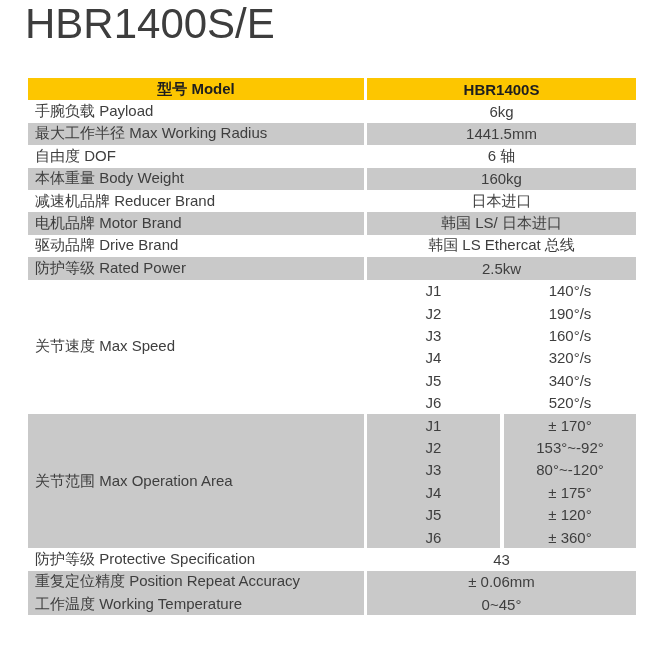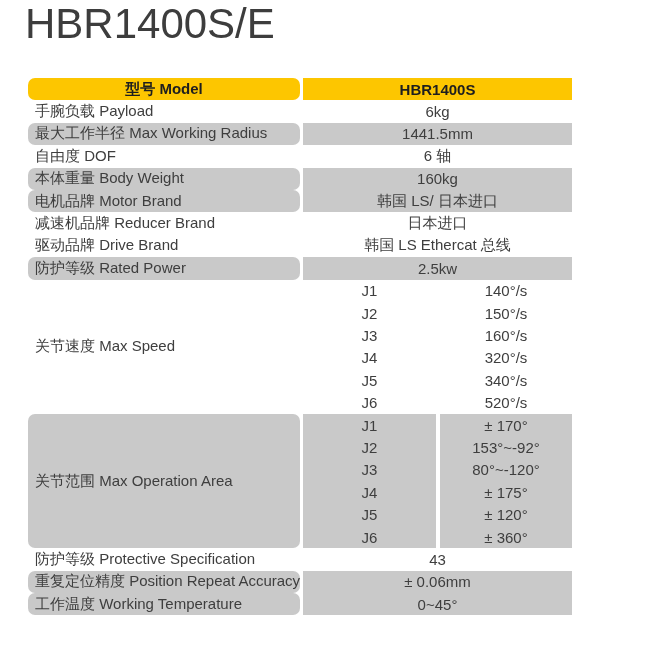--- a/index.html
+++ b/index.html
@@ -17,22 +17,22 @@
     position:absolute;left:25px;top:2px;
     font-size:42px;line-height:1.05;font-weight:400;
     color:#3d3d3d;letter-spacing:0px;white-space:nowrap;
   }
   .spec{
     position:absolute;left:28px;top:78px;width:608px;
     font-size:15px;color:var(--text);
   }
   .row{display:flex;height:22.4px;}
   .lbl{
-    box-sizing:border-box;width:272px;padding-left:7px;
-    display:flex;align-items:center;white-space:nowrap;border-radius:7px;
+    box-sizing:border-box;width:336px;padding-left:7px;
+    display:flex;align-items:center;white-space:nowrap;
   }
   .gap{width:3px;flex:none;}
   .val{
     width:269px;display:flex;align-items:center;justify-content:center;white-space:nowrap;
   }
   
   .bg-gray .lbl,.bg-gray .val,.bg-gray .j,.bg-gray .jv{background:var(--gray-bg);}
   .bg-white .lbl,.bg-white .val,.bg-white .j,.bg-white .jv{background:transparent;}
   
   .hdr .lbl{background:var(--header-bg);justify-content:center;padding-left:0;
@@ -72,29 +72,29 @@
       <div class="row bg-white">
         <div class="lbl">自由度 DOF</div>
         <div class="gap"></div>
         <div class="val">6 轴</div>
       </div>
       <div class="row bg-gray">
         <div class="lbl">本体重量 Body Weight</div>
         <div class="gap"></div>
         <div class="val">160kg</div>
       </div>
+      <div class="row bg-white">
+        <div class="lbl">减速机品牌 Reducer Brand</div>
+        <div class="gap"></div>
+        <div class="val">日本进口</div>
+      </div>
       <div class="row bg-gray">
         <div class="lbl">电机品牌 Motor Brand</div>
         <div class="gap"></div>
         <div class="val">韩国 LS/ 日本进口</div>
-      </div>
-      <div class="row bg-white">
-        <div class="lbl">减速机品牌 Reducer Brand</div>
-        <div class="gap"></div>
-        <div class="val">日本进口</div>
       </div>
       <div class="row bg-white">
         <div class="lbl">驱动品牌 Drive Brand</div>
         <div class="gap"></div>
         <div class="val">韩国 LS Ethercat 总线</div>
       </div>
       <div class="row bg-gray">
         <div class="lbl">防护等级 Rated Power</div>
         <div class="gap"></div>
         <div class="val">2.5kw</div>
@@ -104,21 +104,21 @@
         <div class="gap"></div>
         <div class="sub">
           <div class="sub-row">
             <div class="j">J1</div>
             <div class="gap2"></div>
             <div class="jv">140°/s</div>
           </div>
           <div class="sub-row">
             <div class="j">J2</div>
             <div class="gap2"></div>
-            <div class="jv">150°/s</div>
+            <div class="jv">190°/s</div>
           </div>
           <div class="sub-row">
             <div class="j">J3</div>
             <div class="gap2"></div>
             <div class="jv">160°/s</div>
           </div>
           <div class="sub-row">
             <div class="j">J4</div>
             <div class="gap2"></div>
             <div class="jv">320°/s</div>

